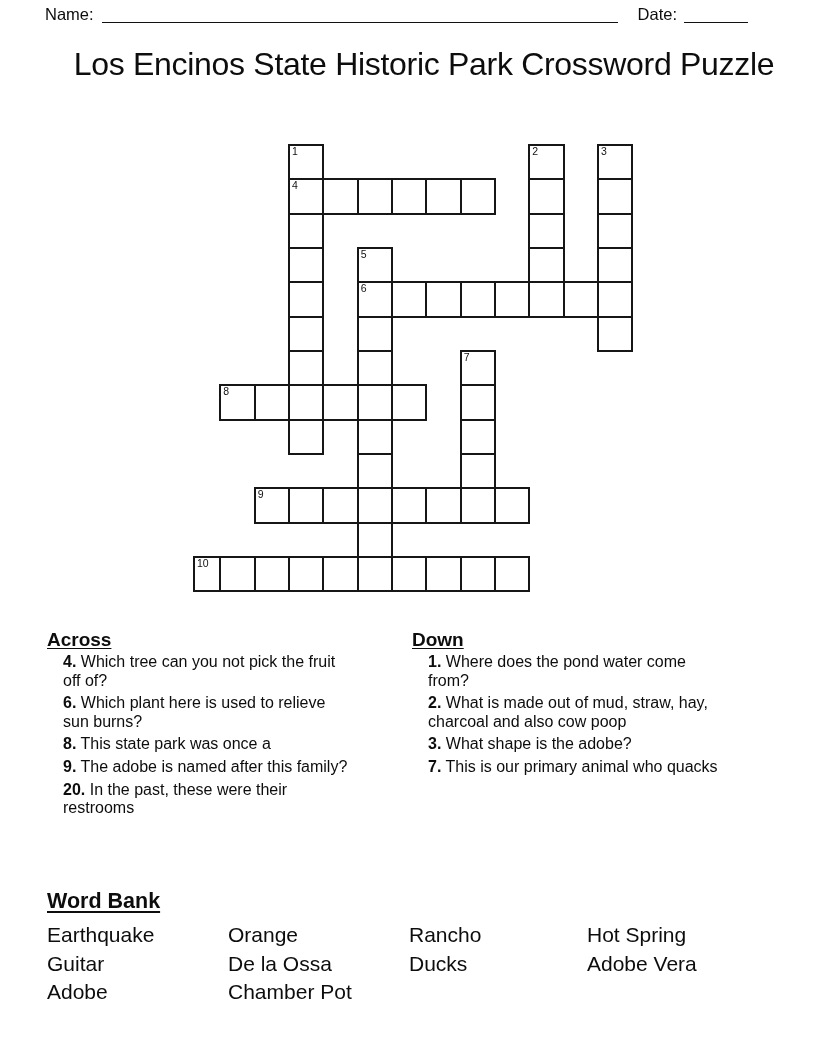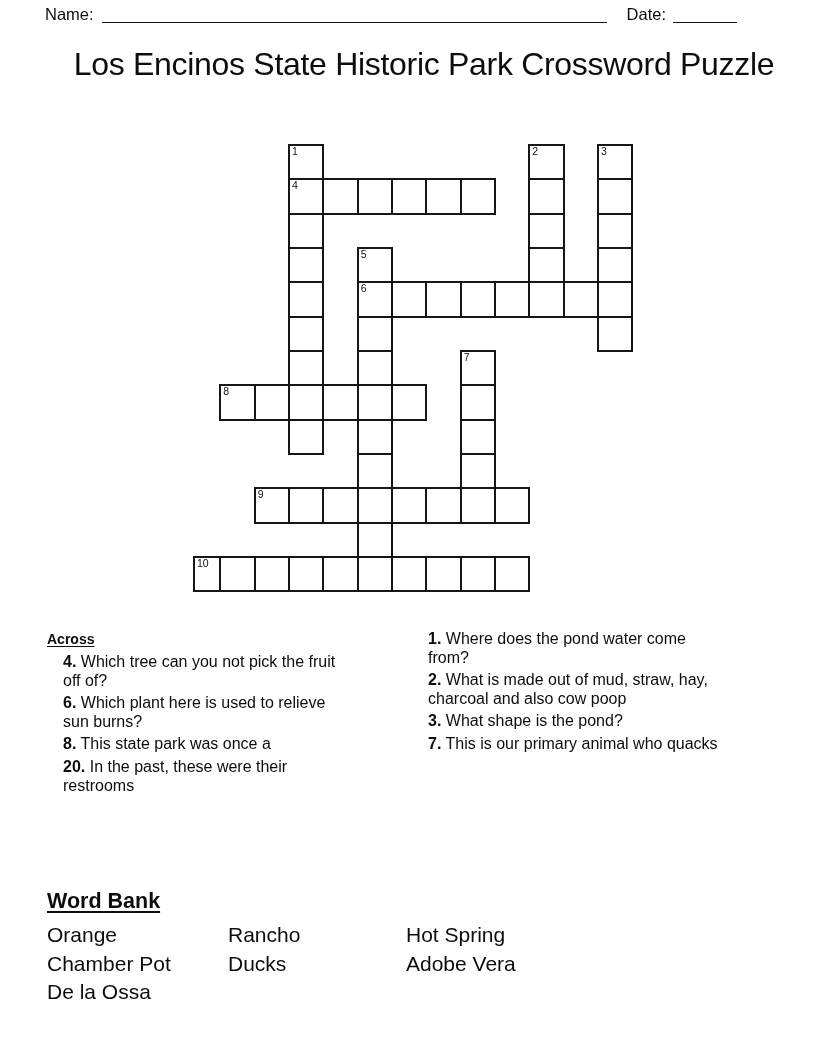--- a/index.html
+++ b/index.html
@@ -2,21 +2,21 @@
 <html><head>
 <meta charset="utf-8">
 <style>
   html,body { margin:0; padding:0; background:#fff; }
   .page {
     position:relative; width:816px; height:1056px; background:#ffffff;
     font-family:"Liberation Sans", sans-serif; color:#0d0d0d; overflow:hidden;
   }
   
   .topline {
-    position:absolute; top:4px; left:45px; right:79px;
+    position:absolute; top:4px; left:45px; right:68px;
     display:flex; align-items:flex-end; font-size:16.5px; line-height:21px;
   }
   .blank { border-bottom:1.6px solid #111; height:1px; }
   .name-blank { flex:1; margin:0 20px 2px 8px; }
   .date-blank { width:64px; margin:0 0 2px 7px; }
   
   .title {
     position:absolute; top:48px; left:16px; width:100%;
     text-align:center; font-size:32px; letter-spacing:-0.3px; line-height:33px;
   }
@@ -28,21 +28,21 @@
   }
   .cellnum {
     position:absolute; top:-1px; left:2px;
     font-size:10.5px; line-height:13px; color:#111;
   }
   
   .clues { position:absolute; top:630px; font-size:16px; line-height:18.6px; }
   .clues-across { left:47px;  width:362px; }
   .clues-down   { left:412px; width:394px; }
   .clues h2 {
-    font-size:14px; font-weight:bold; line-height:19px; margin:0 0 4px 0;
+    font-size:19px; font-weight:bold; line-height:19px; margin:0 0 4px 0;
     text-decoration:underline; text-underline-offset:2px;
   }
   .clue { margin:0 0 4px 16px; }
   .clue .num { font-weight:bold; }
   .clue .txt { white-space:pre-line; }
   
   .wordbank { position:absolute; left:47px; top:845px; width:726px;margin-top:44px; }
   .wordbank h2 {
     font-size:21.5px; font-weight:bold; margin:0 0 8px 0; line-height:24px;
     text-decoration:underline; text-underline-offset:3px;
@@ -153,40 +153,47 @@
       <div class="cell" style="left: 308.97px; top: 411.96px;"></div>
     </div>
 
   <div class="clues clues-across">
     <h2>Across</h2>
     <p class="clue"><span class="num">4.</span> <span class="txt">Which tree can you not pick the fruit
 off of?</span></p>
     <p class="clue"><span class="num">6.</span> <span class="txt">Which plant here is used to relieve
 sun burns?</span></p>
     <p class="clue"><span class="num">8.</span> <span class="txt">This state park was once a</span></p>
+    <p class="clue"><span class="num">9.</span> <span class="txt">The adobe is named after this family?</span></p>
     <p class="clue"><span class="num">20.</span> <span class="txt">In the past, these were their
 restrooms</span></p>
   </div>
 
   <div class="clues clues-down">
+    <h2>Down</h2>
     <p class="clue"><span class="num">1.</span> <span class="txt">Where does the pond water come
 from?</span></p>
     <p class="clue"><span class="num">2.</span> <span class="txt">What is made out of mud, straw, hay,
 charcoal and also cow poop</span></p>
-    <p class="clue"><span class="num">3.</span> <span class="txt">What shape is the pond?</span></p>
+    <p class="clue"><span class="num">3.</span> <span class="txt">What shape is the adobe?</span></p>
     <p class="clue"><span class="num">7.</span> <span class="txt">This is our primary animal who quacks</span></p>
   </div>
 
   <div class="wordbank">
     <h2>Word Bank</h2>
     <div class="wb-grid">
       <div class="wb-col">
+        <div>Earthquake</div>
+        <div>Guitar</div>
+        <div>Adobe</div>
+      </div>
+      <div class="wb-col">
         <div>Orange</div>
+        <div>De la Ossa</div>
         <div>Chamber Pot</div>
-        <div>De la Ossa</div>
       </div>
       <div class="wb-col wb-col-3">
         <div>Rancho</div>
         <div>Ducks</div>
       </div>
       <div class="wb-col wb-col-4">
         <div>Hot Spring</div>
         <div>Adobe Vera</div>
       </div>
     </div>

